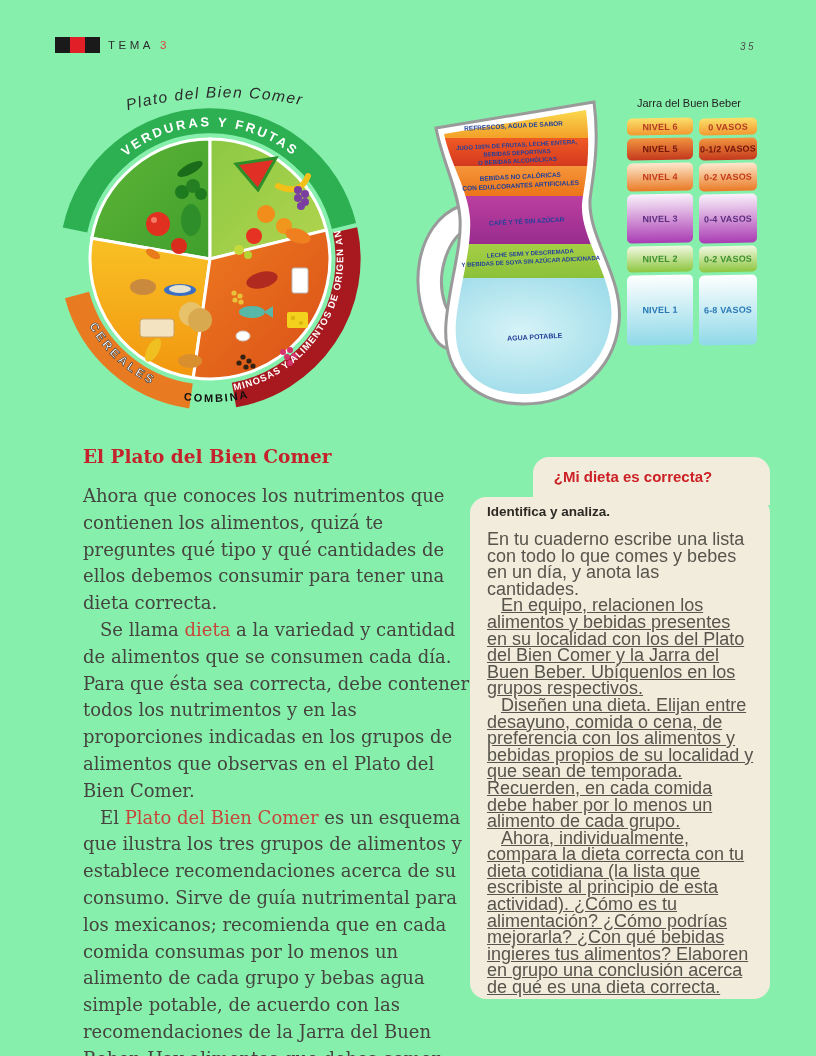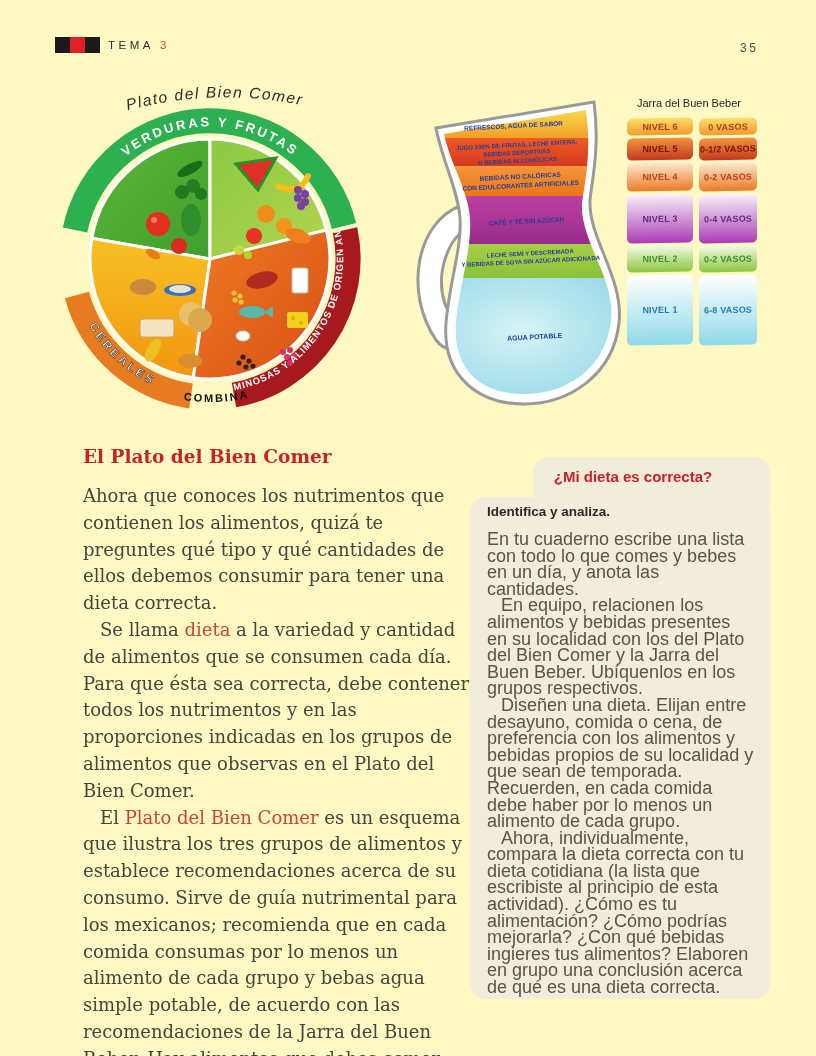--- a/index.html
+++ b/index.html
@@ -1,26 +1,26 @@
 <!DOCTYPE html>
 <html><head>
 <meta charset="utf-8">
 <style>
   * { margin:0; padding:0; box-sizing:border-box; }
   html,body { width:816px; height:1056px; background:#ffffff; font-family:"Liberation Sans",sans-serif; }
   .abs { position:absolute; }
-  #page { position:relative; width:816px; height:1056px; background:#fef9c3; overflow:hidden; }
+  #page { position:relative; width:816px; height:1056px; background:#86efac; overflow:hidden; }
 
   
   #logo { left:55px; top:37px; width:45px; height:16px; display:flex; }
   #logo .blk { width:15px; height:16px; background:#1a1a1a; }
   #logo .red { width:15px; height:16px; background:#e01f26; }
   #tema { left:108px; top:39px; font-size:11.5px; letter-spacing:3.5px; color:#2e2e2e; font-weight:500; }
   #tema .num { color:#d8453c; }
-  #pagenum { left:740px; top:41px; font-size:12px; letter-spacing:2.5px; color:#4f4f4f; }
+  #pagenum { left:740px; top:41px; font-size:10px; letter-spacing:2.5px; color:#4f4f4f;font-style:italic; }
 
   
   #plato-fig { left:40px; top:74px; width:340px; height:348px; }
   #jarra-fig { left:398px; top:88px; width:376px; height:340px; }
   #jarra-title { left:239px; top:9px; font-size:11px; color:#1f1f1f; }
 
   .chip { position:absolute; border-radius:5px; display:flex; align-items:center; justify-content:center;
           font-weight:bold; font-size:9px; letter-spacing:0.2px; transform:skewY(-1.2deg); }
   .cL { left:229px; width:66px; }
   .cR { left:301px; width:58px; }
@@ -41,21 +41,21 @@
 
   
   #activity-tab { left:533px; top:457px; width:237px; height:48px; background:#f1ecdc;
                   border-radius:16px 16px 0 0; }
   #activity-box { left:470px; top:497px; width:300px; height:502px; background:#f1ecdc;
                   border-radius:16px; }
   #activity-title { left:533px; top:468px; width:200px; text-align:center; font-weight:bold;
                     font-size:15px; color:#cd2026; }
   #activity-sub { left:487px; top:504px; font-weight:bold; font-size:13.5px; color:#2d2a25;text-align:right; }
   #activity-text { left:487px; top:531px; width:268px; font-size:18px; line-height:16.6px; color:#57544c; }
-  #activity-text p.ind { text-indent:14px; }
+  #activity-text p.ind { text-indent:14px;text-decoration:underline; }
 
   svg text { font-family:"Liberation Sans",sans-serif; }
 </style>
 </head>
 <body>
 
 <div id="page">
 
   <div class="abs" id="logo">
     <div class="blk"></div>

